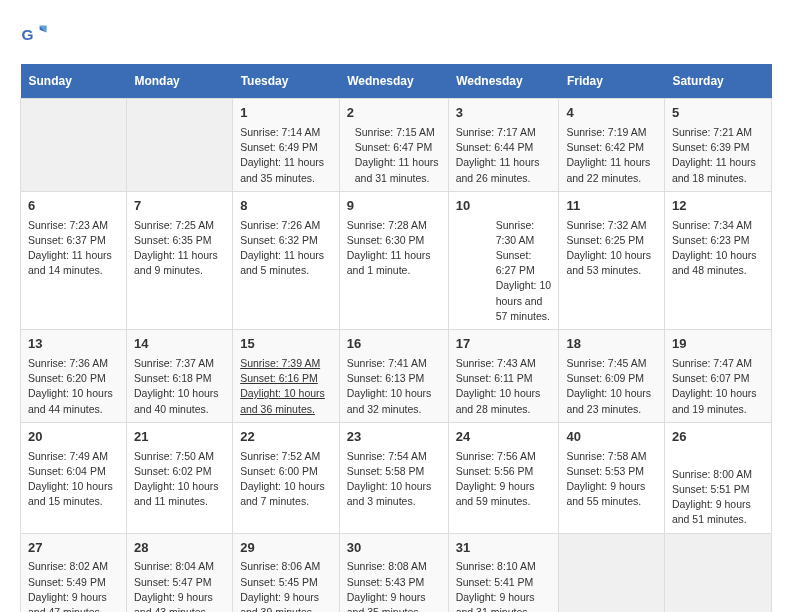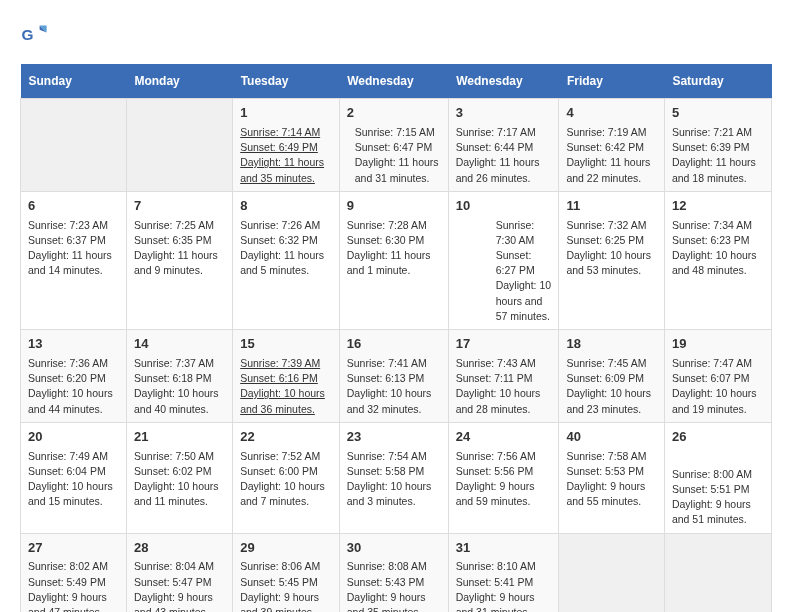--- a/index.html
+++ b/index.html
@@ -119,21 +119,21 @@
         <th>Friday</th>
         <th>Saturday</th>
       </tr>
   </thead>
   <tbody id="calendar-body">
   <tr>
         <td class="empty"></td>
         <td class="empty"></td>
         <td>
           <div class="cell-day">1</div>
-          <div class="cell-info" style="white-space: pre-line; text-decoration: underline;">Sunrise: 7:14 AM
+          <div class="cell-info" style="white-space: pre-line;">Sunrise: 7:14 AM
 Sunset: 6:49 PM
 Daylight: 11 hours and 35 minutes.</div>
         </td>
         <td>
           <div class="cell-day">2</div>
           <div class="cell-info" style="white-space: pre-line; margin-left: 8px;">Sunrise: 7:15 AM
 Sunset: 6:47 PM
 Daylight: 11 hours and 31 minutes.</div>
         </td>
         <td>
@@ -220,21 +220,21 @@
         </td>
         <td>
           <div class="cell-day">16</div>
           <div class="cell-info" style="white-space: pre-line;">Sunrise: 7:41 AM
 Sunset: 6:13 PM
 Daylight: 10 hours and 32 minutes.</div>
         </td>
         <td>
           <div class="cell-day">17</div>
           <div class="cell-info" style="white-space: pre-line;">Sunrise: 7:43 AM
-Sunset: 7:11 PM
+Sunset: 6:11 PM
 Daylight: 10 hours and 28 minutes.</div>
         </td>
         <td>
           <div class="cell-day">18</div>
           <div class="cell-info" style="white-space: pre-line;">Sunrise: 7:45 AM
 Sunset: 6:09 PM
 Daylight: 10 hours and 23 minutes.</div>
         </td>
         <td>
           <div class="cell-day">19</div>

